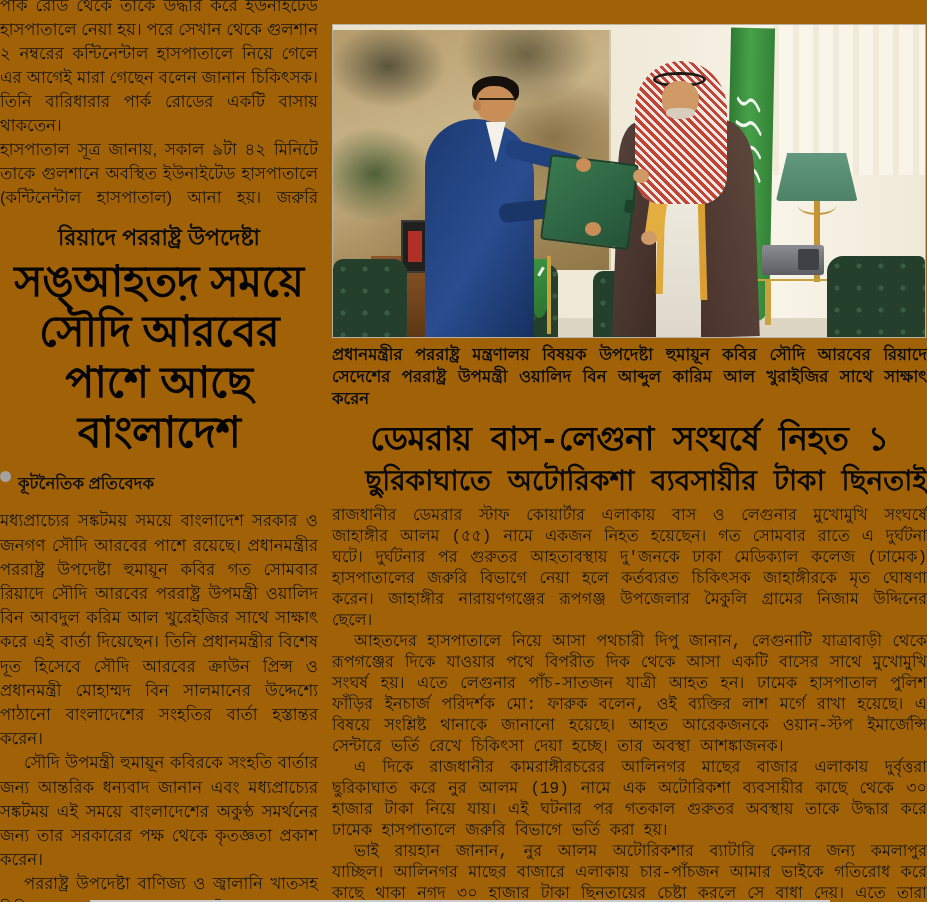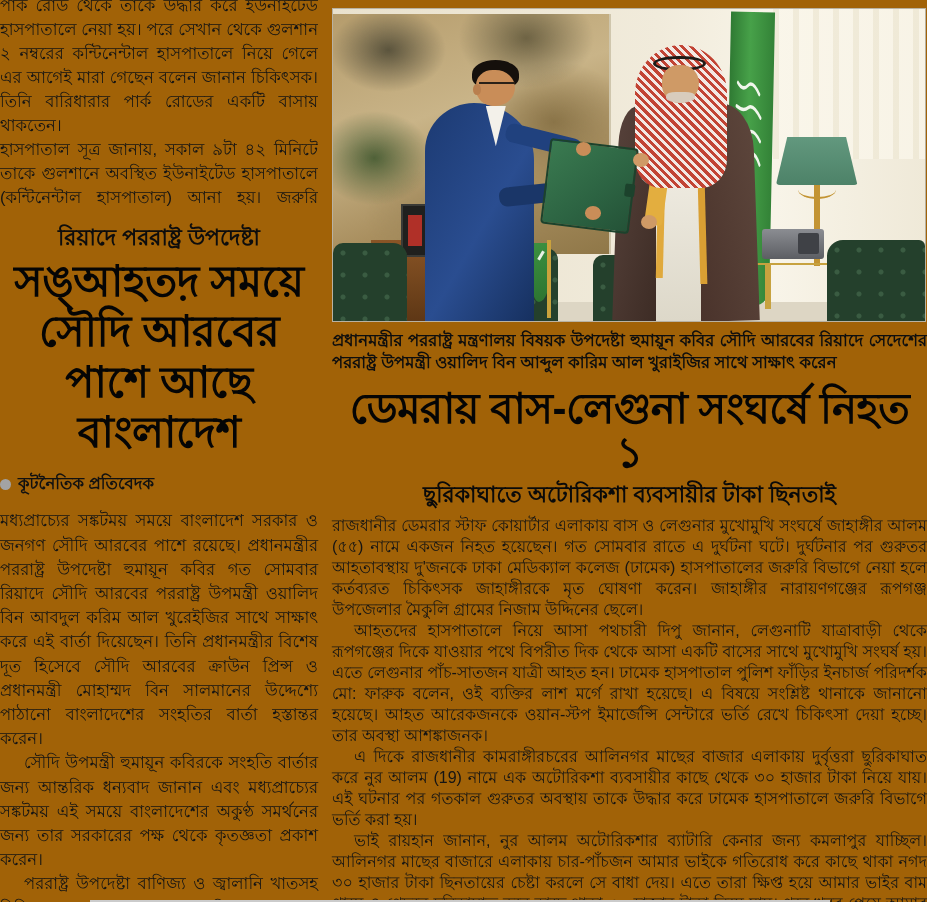--- a/index.html
+++ b/index.html
@@ -6,32 +6,32 @@
   body { background:#ffffff; font-family:"Liberation Sans","DejaVu Sans",sans-serif; }
   .page { position:relative; width:927px; height:902px; background:#a16207; overflow:hidden; color:#1a1a1a; }
 
   
   .col-left { position:absolute; left:0; top:0; width:318px; height:902px; }
   .toplead { height:206px; overflow:hidden; }
   .toplead-inner { margin-top:-7px; }
   .body-text { font-size:16.5px; line-height:24px; text-align:justify; color:#141414; }
   .kicker { margin-top:20px; text-align:center; font-size:22px; font-weight:bold; color:#0d0d0d; line-height:1.1; }
   .headline-left { margin-top:6px; text-align:center; font-size:43px; line-height:1.17; font-weight:bold; color:#050505; letter-spacing:-0.5px; }
-  .byline { margin-top:14px; display:flex; align-items:center; gap:7px; font-size:16.5px; font-weight:bold; color:#111; }
+  .byline { margin-top:14px; display:flex; gap:7px; font-size:16.5px; font-weight:bold; color:#111; }
   .byline-dot { width:11px; height:11px; border-radius:50%; background:#a3a3a3; flex:0 0 auto; }
   .left-body { margin-top:10px; }
   .left-body p { font-size:16.5px; line-height:24.2px; text-align:justify; color:#141414; }
   .left-body p + p { text-indent:24px; }
 
   
-  .col-right { position:absolute; left:332px; top:0; width:595px; height:644px; }
+  .col-right { position:absolute; left:332px; top:16px; width:595px; height:644px;font-family:Liberation Mono, monospace; }
   .photo { position:relative; margin-top:8px; width:594px; height:314px; background:#f1ead9; border:1px solid #b9b2a2; overflow:hidden; }
   .caption { margin-top:7px; font-size:16.5px; line-height:22px; font-weight:bold; color:#0e0e0e; text-align:justify; }
-  .headline-right { margin-top:14px; text-align:center; font-size:42px; font-weight:bold; color:#050505; line-height:1.05; letter-spacing:-0.5px; }
-  .subheadline { margin-top:8px; text-align:center; font-size:22px; font-weight:bold; color:#0a0a0a; line-height:1.1; }
+  .headline-right { margin-top:14px; text-align:center; font-size:33px; font-weight:bold; color:#050505; line-height:1.05; letter-spacing:-0.5px; }
+  .subheadline { margin-top:8px; text-align:right; font-size:28px; font-weight:bold; color:#0a0a0a; line-height:1.1; }
   .right-body { margin-top:8px; }
   .right-body p { font-size:16px; line-height:21px; text-align:justify; color:#141414; }
   .right-body p + p { text-indent:22px; }
   .col-right .byline { margin-top:12px; }
 
   .bottom-rule { position:absolute; left:90px; bottom:0; width:740px; height:2px; background:#cbcbcb; }
 
   
   .ph { position:absolute; }
   .wall { inset:0; background:linear-gradient(90deg,#e9e1cd 0%,#f1ebdb 55%,#f8f4e8 75%,#efe9d8 100%); }

